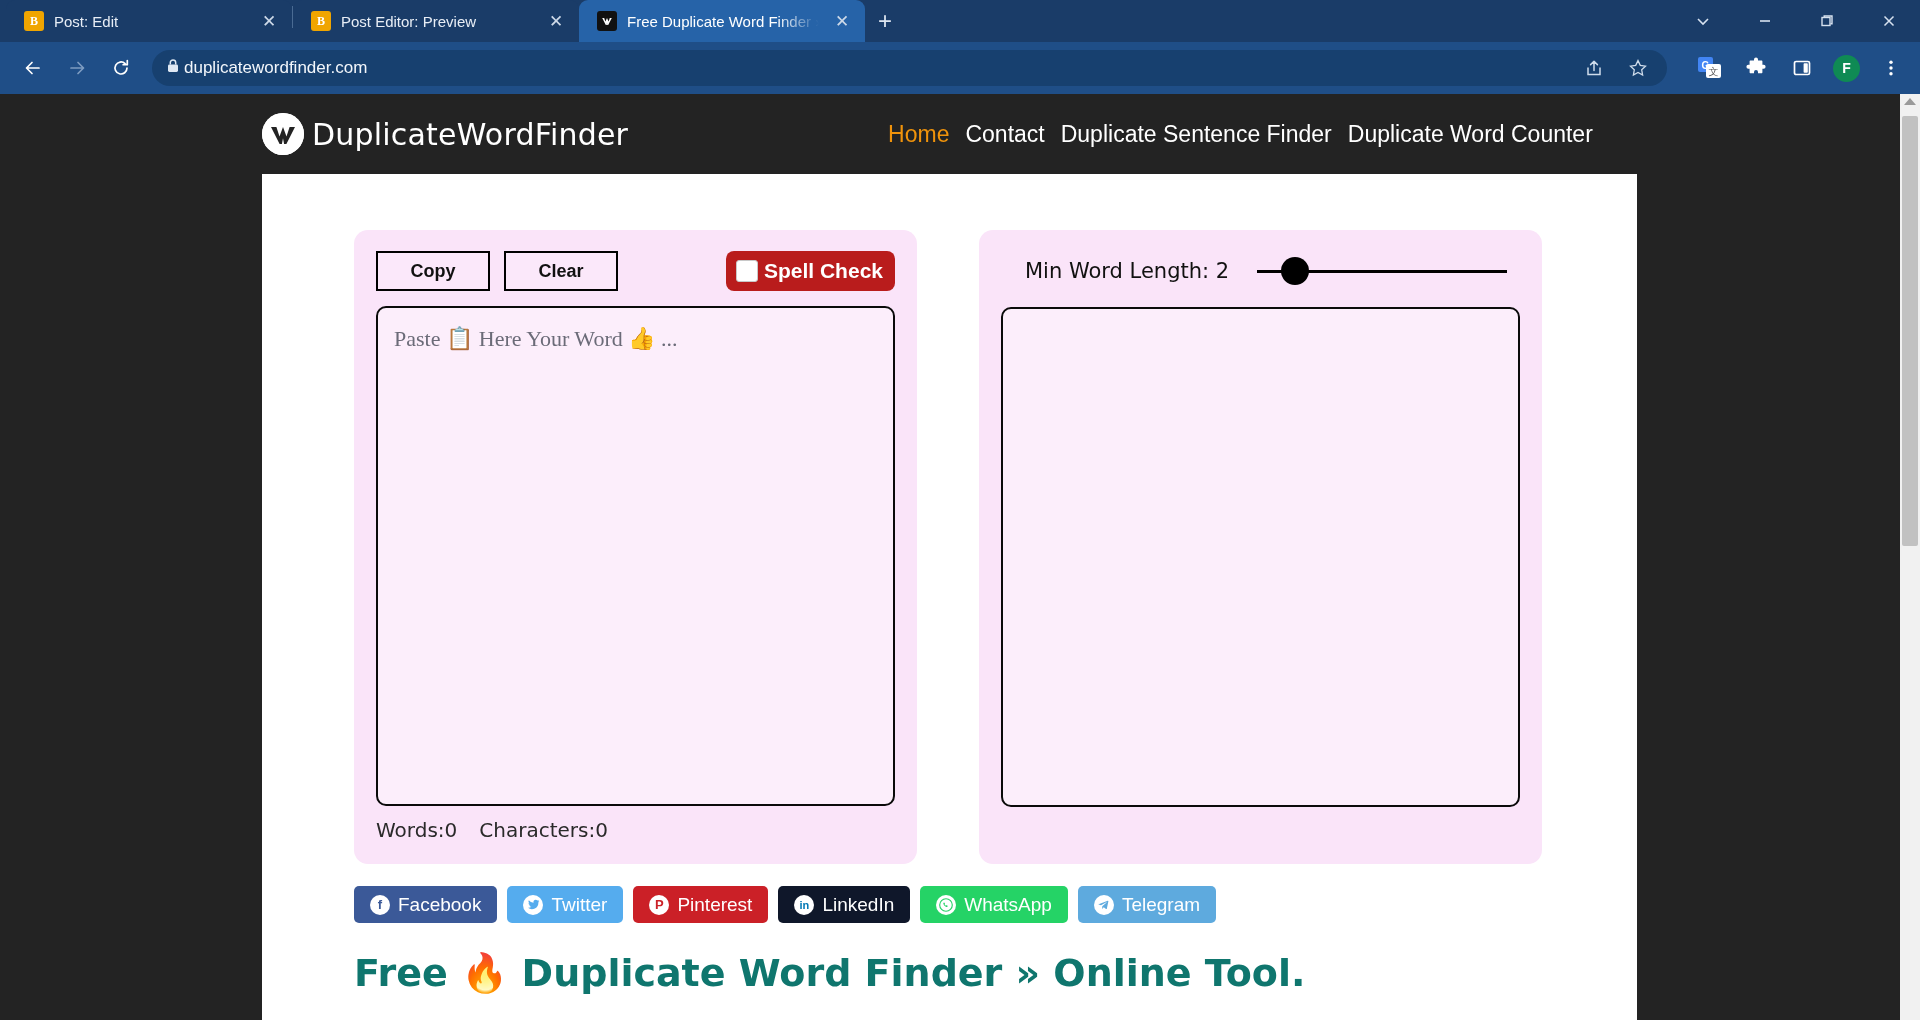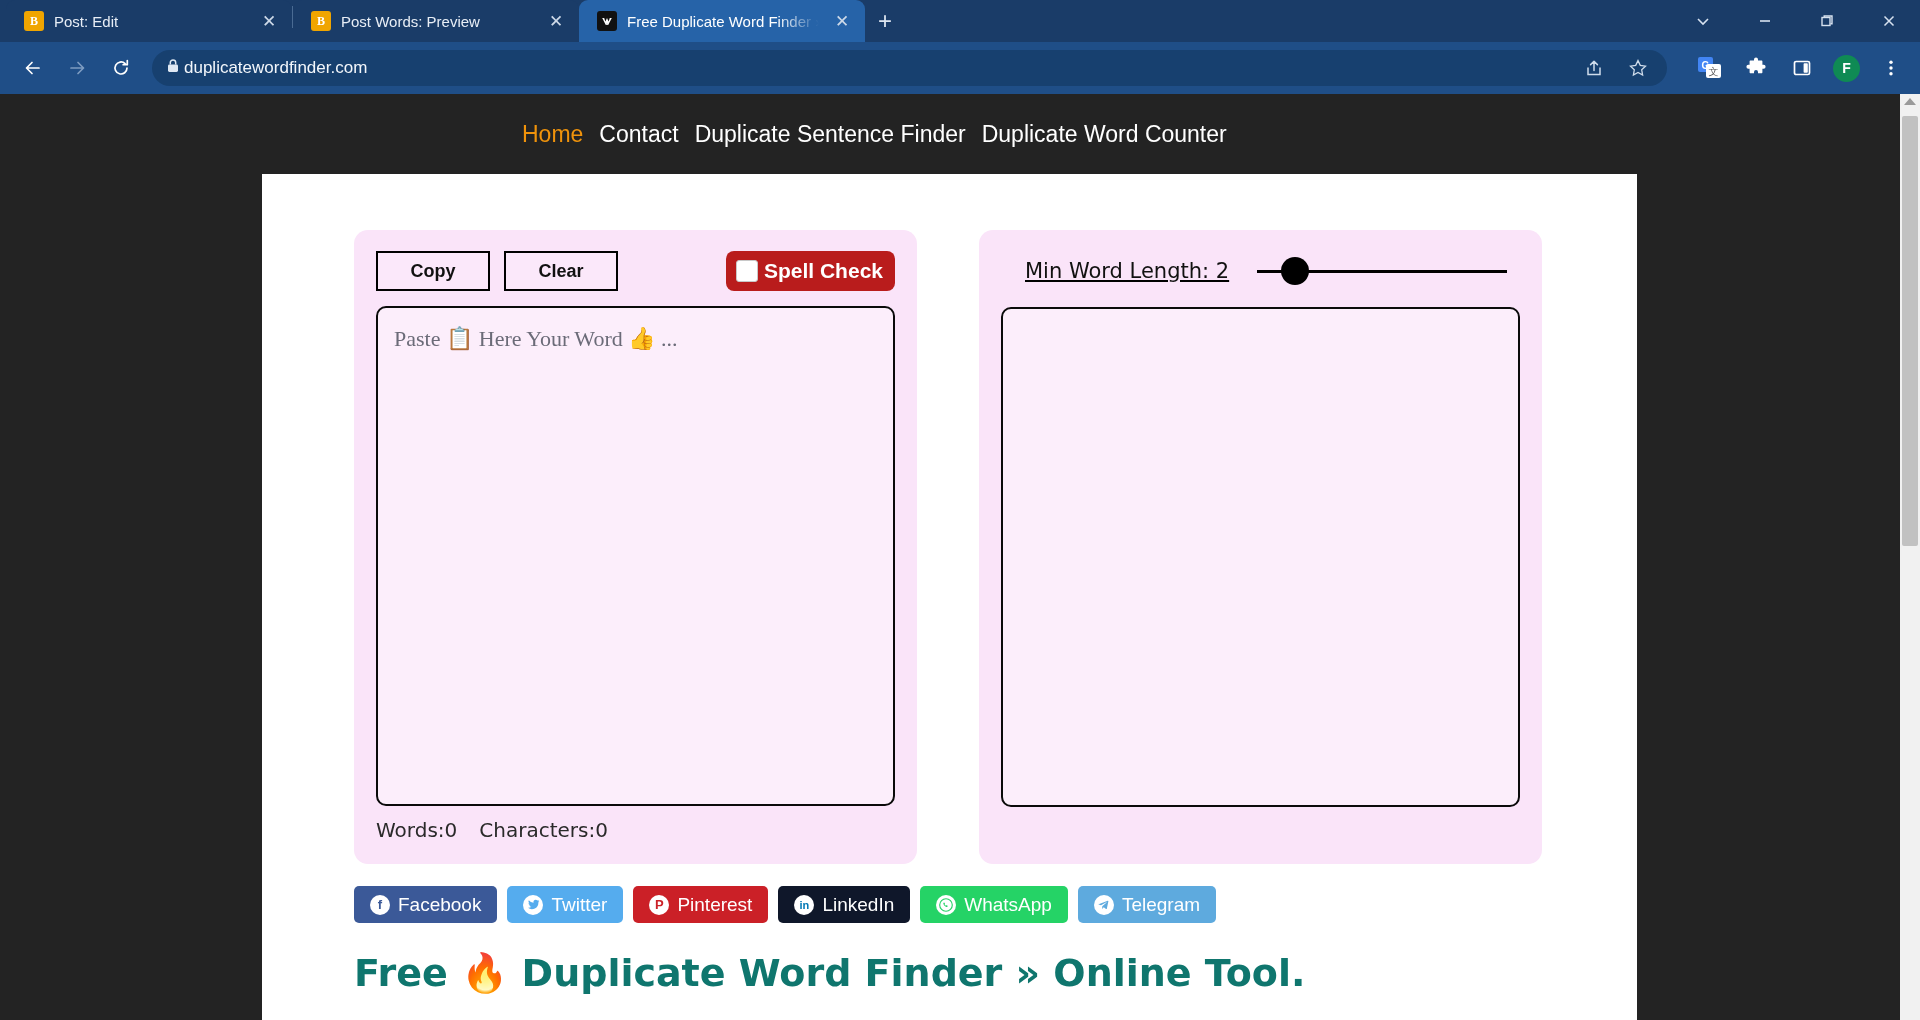--- a/index.html
+++ b/index.html
@@ -157,21 +157,21 @@
     overflow: hidden;
   }
 
   .panels { display: flex; gap: 62px; padding: 56px 92px 0 92px; }
   .panel {
     background: #fae4f9;
     border-radius: 14px;
     padding: 20px 22px 22px 22px;
   }
   .panel-left { width: 563px; }
-  .panel-right { width: 563px; text-decoration: underline; }
+  .panel-right { width: 563px; }
 
   .btnrow { display: flex; align-items: center; height: 42px; }
   .btn-plain {
     border: 2px solid #000000;
     background: #fbe8fa;
     color: #111111;
     font-size: 18px;
     font-weight: bold;
     width: 114px; height: 40px;
     cursor: pointer;
@@ -302,21 +302,21 @@
     <div class="tab inactive">
       <span class="favicon fav-b">B</span>
       <span class="title">Post: Edit</span>
       <span class="tabclose">✕</span>
     </div>
 
     <div class="tab-divider"></div>
 
     <div class="tab inactive">
       <span class="favicon fav-b">B</span>
-      <span class="title">Post Words: Preview</span>
+      <span class="title">Post Editor: Preview</span>
       <span class="tabclose">✕</span>
     </div>
 
     <div class="tab active">
       <span class="favicon fav-w">
         <svg width="16" height="16" viewBox="0 0 16 16">
             <circle cx="8" cy="8" r="8" fill="#111"></circle>
             <path d="M3.2 5h2l1.2 3.4L8 5l1.6 3.4L10.8 5h2L9.2 12h-1L8 9.5 7.8 12h-1z" fill="#fff"></path>
           </svg>
       </span>
@@ -420,20 +420,29 @@
             <circle cx="10" cy="15.8" r="1.7" fill="#fff"></circle>
           </svg>
       </span>
     </div>
   </div>
 
   <div class="viewport">
     <div class="pagearea">
 
       <div class="site-header">
+        <div class="brand">
+          <span class="brand-logo">
+            <svg width="42" height="42" viewBox="0 0 42 42">
+              <circle cx="21" cy="21" r="21" fill="#ffffff"></circle>
+              <path d="M9 14h5.4l3.1 9.6L21 14l3.5 9.6L27.6 14H33l-8.6 17h-2.3L21 25.3 19.9 31h-2.3z" fill="#232323"></path>
+            </svg>
+          </span>
+          <span class="brand-name">DuplicateWordFinder</span>
+        </div>
         <div class="nav">
           <a class="active">Home</a>
           <a>Contact</a>
           <a>Duplicate Sentence Finder</a>
           <a>Duplicate Word Counter</a>
         </div>
       </div>
 
       <div class="content">
 

